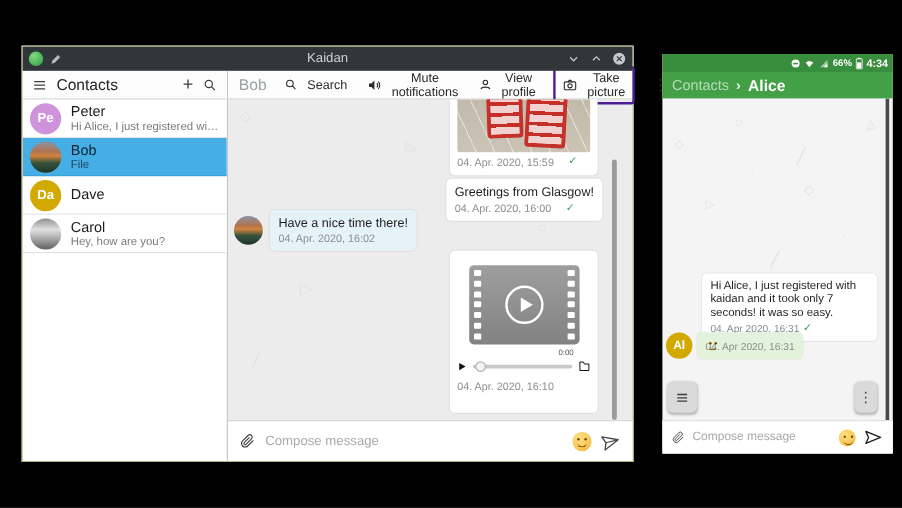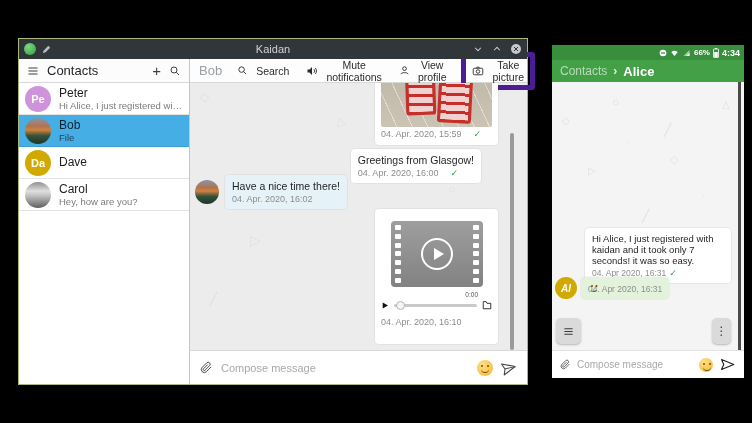--- a/index.html
+++ b/index.html
@@ -50,21 +50,21 @@
            overflow:hidden; text-overflow:ellipsis; max-width:128px; }
   .sel .cname { color:#0e2230; } .sel .csub { color:#24455c; }
 
   
   .chat { flex:1; display:flex; flex-direction:column; min-width:0; background:#ececec; }
   .ctoolbar { height:24px; flex:0 0 auto; background:#fdfdfd; border-bottom:1px solid #d8d8d8;
               display:flex; align-items:center; gap:13px; padding:0 9px; }
   .ctitle { color:#9aa0a4; font-size:13px; margin-right:auto; }
   .cbtn { background:none; border:none; display:flex; align-items:center; gap:8px;
           font-size:10.5px; color:#2b2b2b; padding:1px 2px; cursor:default; font-family:inherit; }
-  .cbtn.framed { border:5px solid #4c1d95; border-radius:3px; padding:2px 6px; }
+  .cbtn.framed { border:2px solid #4c1d95; border-radius:3px; padding:2px 6px; }
   .kebab { font-size:13px; color:#2b2b2b; }
 
   .cbody { flex:1; position:relative; overflow:hidden; }
 
   .doo { position:absolute; color:#e0e0e0; font-size:12px; line-height:1; user-select:none; }
 
   .bubble { border-radius:4px; padding:5px 7px; font-size:10.5px; color:#1f1f1f;
             box-shadow:0 0 0 1px rgba(0,0,0,0.04); }
   .bub-out { background:#fff; }
   .bub-in  { background:#e5f2f8; }
@@ -77,21 +77,21 @@
            background:
              repeating-linear-gradient(65deg, rgba(255,255,255,0.45) 0 1px, transparent 1px 14px),
              linear-gradient(180deg,#b9b2a2,#cbc4b4); }
   .booth { position:absolute; border-radius:3px;
            background:
              repeating-linear-gradient(0deg, rgba(255,255,255,0.78) 0 6px, rgba(198,47,40,0.95) 6px 9px),
              #c6302a; border:3px solid #c6302a; }
   .booth.b1 { left:24px; top:-6px; width:30px; height:78px; transform:rotate(-2deg); }
   .booth.b2 { left:58px; top:-4px; width:34px; height:84px; transform:rotate(3deg); }
 
-  .msg-greet { position:absolute; right:46px; top:66px; }
+  .msg-greet { position:absolute; right:25px; top:66px; }
   .msg-in { position:absolute; left:5px; top:92px; display:flex; gap:6px; align-items:center; }
   .msg-in .avatar { width:24px; height:24px; }
 
   .msg-video { position:absolute; right:29px; top:126px; width:123px; height:135px; background:#fff;
                border-radius:4px; padding:6px; box-shadow:0 0 0 1px rgba(0,0,0,0.04); }
   .film { position:relative; width:92px; height:66px; margin:6px auto 0;
           border-radius:4px; background:linear-gradient(180deg,#9e9e9e,#828282); }
   .perfs { position:absolute; top:4px; bottom:4px; width:6px; display:flex;
            flex-direction:column; justify-content:space-between; }
   .perfs.pl { left:4px; } .perfs.pr { right:4px; }
@@ -137,21 +137,21 @@
              gap:6px; padding:0 8px; }
   .bc-parent { color:rgba(255,255,255,0.62); font-size:12px; }
   .bc-sep { color:rgba(255,255,255,0.85); font-size:12px; font-weight:bold; }
   .bc-title { color:#fff; font-size:13px; font-weight:bold; }
 
   .mbody { flex:1; position:relative; overflow:hidden; }
   .m-out { position:absolute; right:13px; top:146px; width:146px; background:#fff;
            border-radius:4px; padding:5px 7px; font-size:9.5px; color:#1f1f1f;
            box-shadow:0 0 0 1px rgba(0,0,0,0.05); }
   .m-in { position:absolute; left:3px; top:195px; right:26px; display:flex; gap:4px; align-items:flex-start; }
-  .m-in .avatar { width:22px; height:22px; font-size:10px;font-style:italic; }
+  .m-in .avatar { width:22px; height:22px; font-size:10px; }
   .m-in .bubble { background:#e3f2da; font-size:9.5px; }
   .mtrow { display:flex; align-items:center; gap:3px; font-size:8.5px; color:#8d8d8d; margin-top:2px; }
 
   .fab { position:absolute; bottom:6px; height:26px; background:#dadada; border-radius:5px;
          box-shadow:0 1px 2px rgba(0,0,0,0.25); display:flex; align-items:center;
          justify-content:center; color:#3c3c3c; }
   .fab.left { left:4px; width:25px; }
   .fab.right { right:13px; width:19px; font-size:12px; letter-spacing:0; }
   .scrollbar-m { position:absolute; right:3px; top:0; bottom:0; width:3px; background:#4a4a4a; }
 

